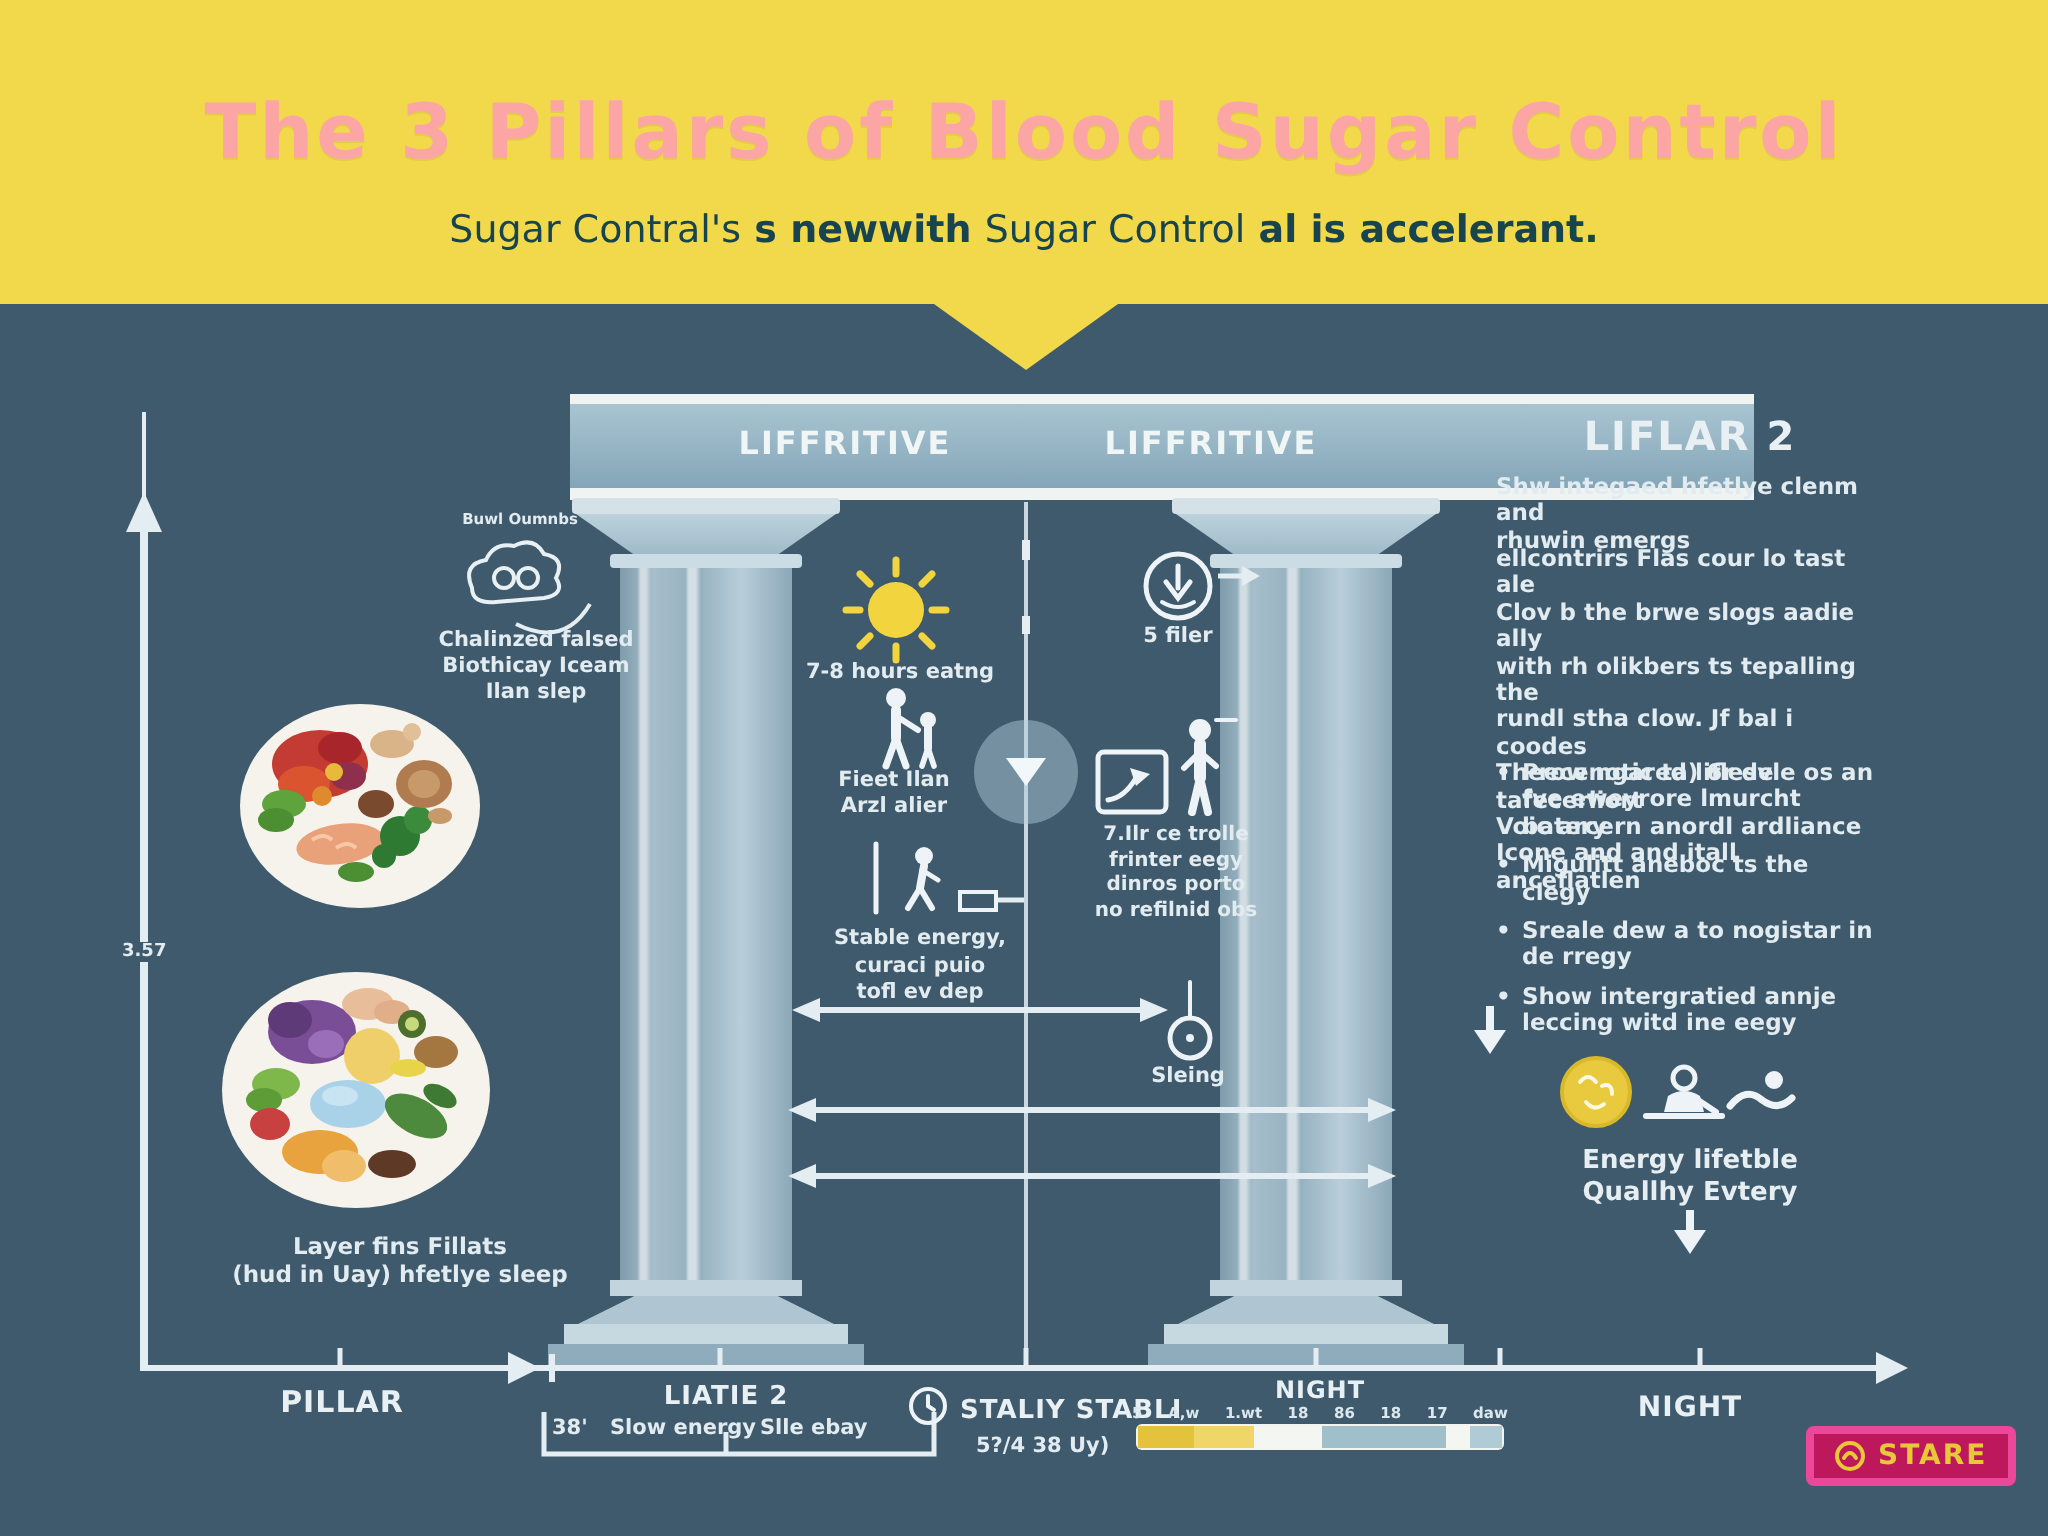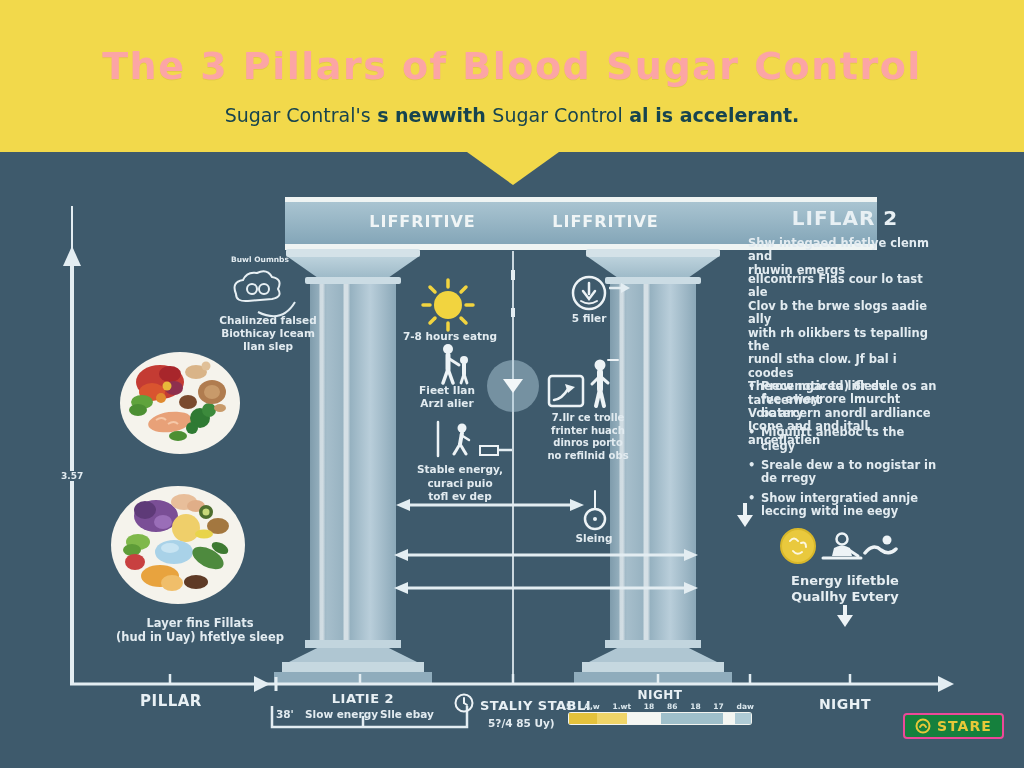--- a/index.html
+++ b/index.html
@@ -45,21 +45,21 @@
   .bullets{left:748px;top:380px;width:190px;z-index:6;font-size:11.5px;line-height:13.4px;}
   .bullets .li{display:flex;margin-bottom:6px;}
   .bullets .dot{width:13px;flex:none;}
   
   .blabel{font-weight:bold;letter-spacing:.5px;z-index:6;}
   #night-scale-bar{left:568px;top:712px;width:184px;height:13px;background:#F2F4F0;border-radius:3px;
     display:flex;overflow:hidden;z-index:6;padding:1px;box-sizing:border-box;}
   #night-scale-bar div{height:100%;}
   #scale-ticks{left:566px;top:702px;width:188px;display:flex;justify-content:space-between;
     font-size:7.5px;font-weight:600;color:#DCE8EE;z-index:6;}
-  #stare-badge{left:903px;top:713px;background:#15803d;border:2px solid #ec4899;border-radius:4px;
+  #stare-badge{left:903px;top:713px;background:#be185d;border:4px solid #ec4899;border-radius:4px;
     padding:3px 10px;display:flex;align-items:center;gap:6px;z-index:7;cursor:pointer;}
   #stare-badge .txt{color:#E8C838;font-weight:800;font-size:14px;letter-spacing:1px;}
   svg{display:block;}
   #overlay{left:0;top:0;z-index:3;pointer-events:none;}
   .icon{z-index:6;}
 </style>
 </head>
 <body>
 
 <div id="stage">
@@ -301,21 +301,21 @@
       <circle cx="14" cy="9" r="5.5" stroke="none"></circle>
       <line x1="14" y1="16" x2="14" y2="33" stroke-width="6"></line>
       <line x1="14" y1="33" x2="10" y2="50" stroke-width="4"></line>
       <line x1="14" y1="33" x2="18" y2="50" stroke-width="4"></line>
       <line x1="14" y1="20" x2="6" y2="28" stroke-width="3"></line>
       <line x1="14" y1="20" x2="22" y2="27" stroke-width="3"></line>
     </g>
   </svg>
   <div class="abs hand ctr lines" style="left:538px;top:412px;width:100px;font-size:10px;line-height:12.5px;z-index:6;">
     <span>7.Ilr ce trolle</span>
-    <span>frinter huach</span>
+    <span>frinter eegy</span>
     <span>dinros porto</span>
     <span>no refilnid obs</span>
   </div>
 
   <div class="abs" id="liflar-heading">LIFLAR 2</div>
   <div class="abs hand rc-text lines" style="top:237px;">
     <span>Shw integaed hfetlye clenm and</span>
     <span>rhuwin emergs</span>
   </div>
   <div class="abs hand rc-text lines" style="top:273px;">
@@ -390,21 +390,21 @@
   <div class="abs hand" style="left:380px;top:708px;font-size:10.5px;z-index:6;">Slle ebay</div>
 
   <svg class="abs icon" style="left:453px;top:692px;" width="22" height="22" viewBox="0 0 22 22">
     <g stroke="#EDF3F6" fill="none" stroke-linecap="round">
       <circle cx="11" cy="11" r="8.5" stroke-width="2"></circle>
       <line x1="11" y1="11" x2="11" y2="6" stroke-width="2"></line>
       <line x1="11" y1="11" x2="14" y2="13" stroke-width="2"></line>
     </g>
   </svg>
   <div class="abs blabel" style="left:480px;top:698px;font-size:13px;">STALIY STABLI</div>
-  <div class="abs hand" style="left:488px;top:717px;font-size:10.5px;z-index:6;">5?/4 85 Uy)</div>
+  <div class="abs hand" style="left:488px;top:717px;font-size:10.5px;z-index:6;">5?/4 38 Uy)</div>
 
   <div class="abs blabel ctr" style="left:610px;top:688px;width:100px;font-size:12px;">NIGHT</div>
   <div class="abs" id="scale-ticks">
     <span>5</span>
     <span>A,w</span>
     <span>1.wt</span>
     <span>18</span>
     <span>86</span>
     <span>18</span>
     <span>17</span>

